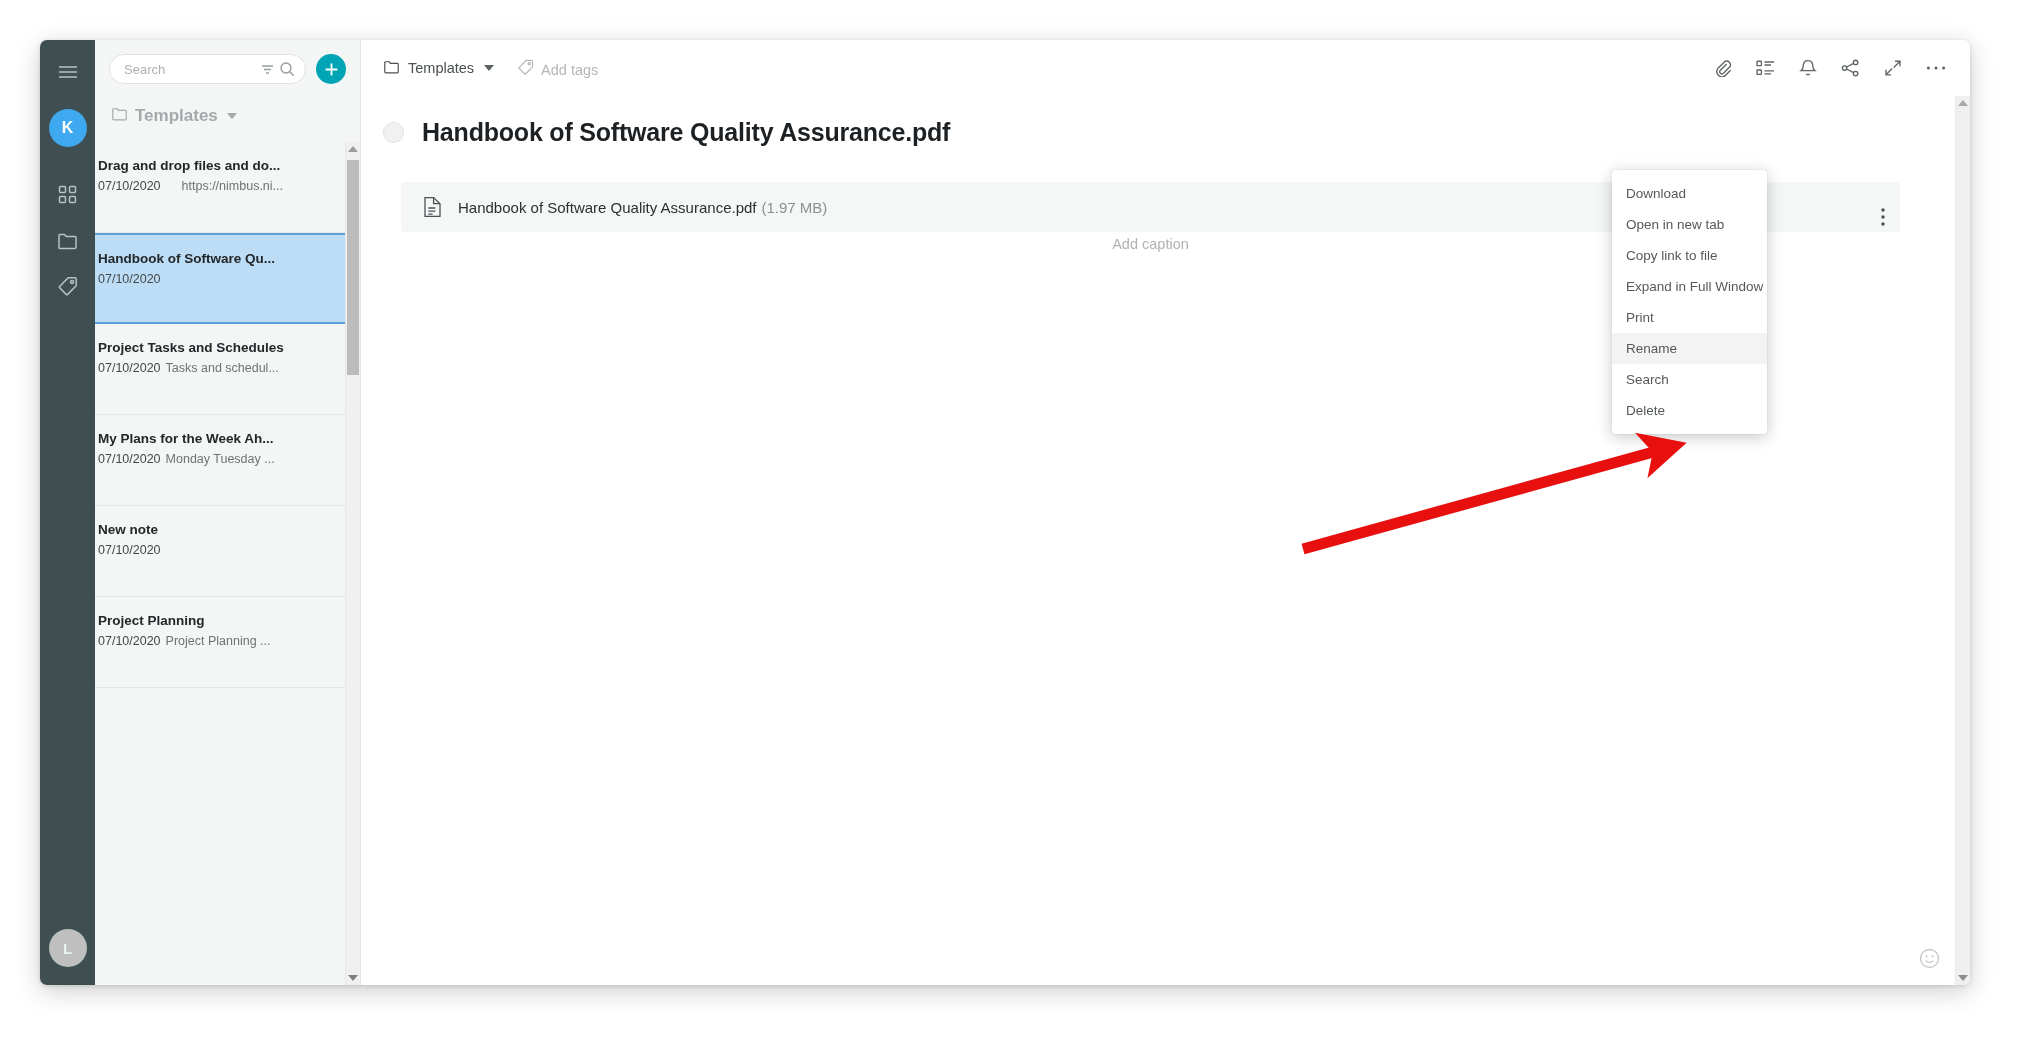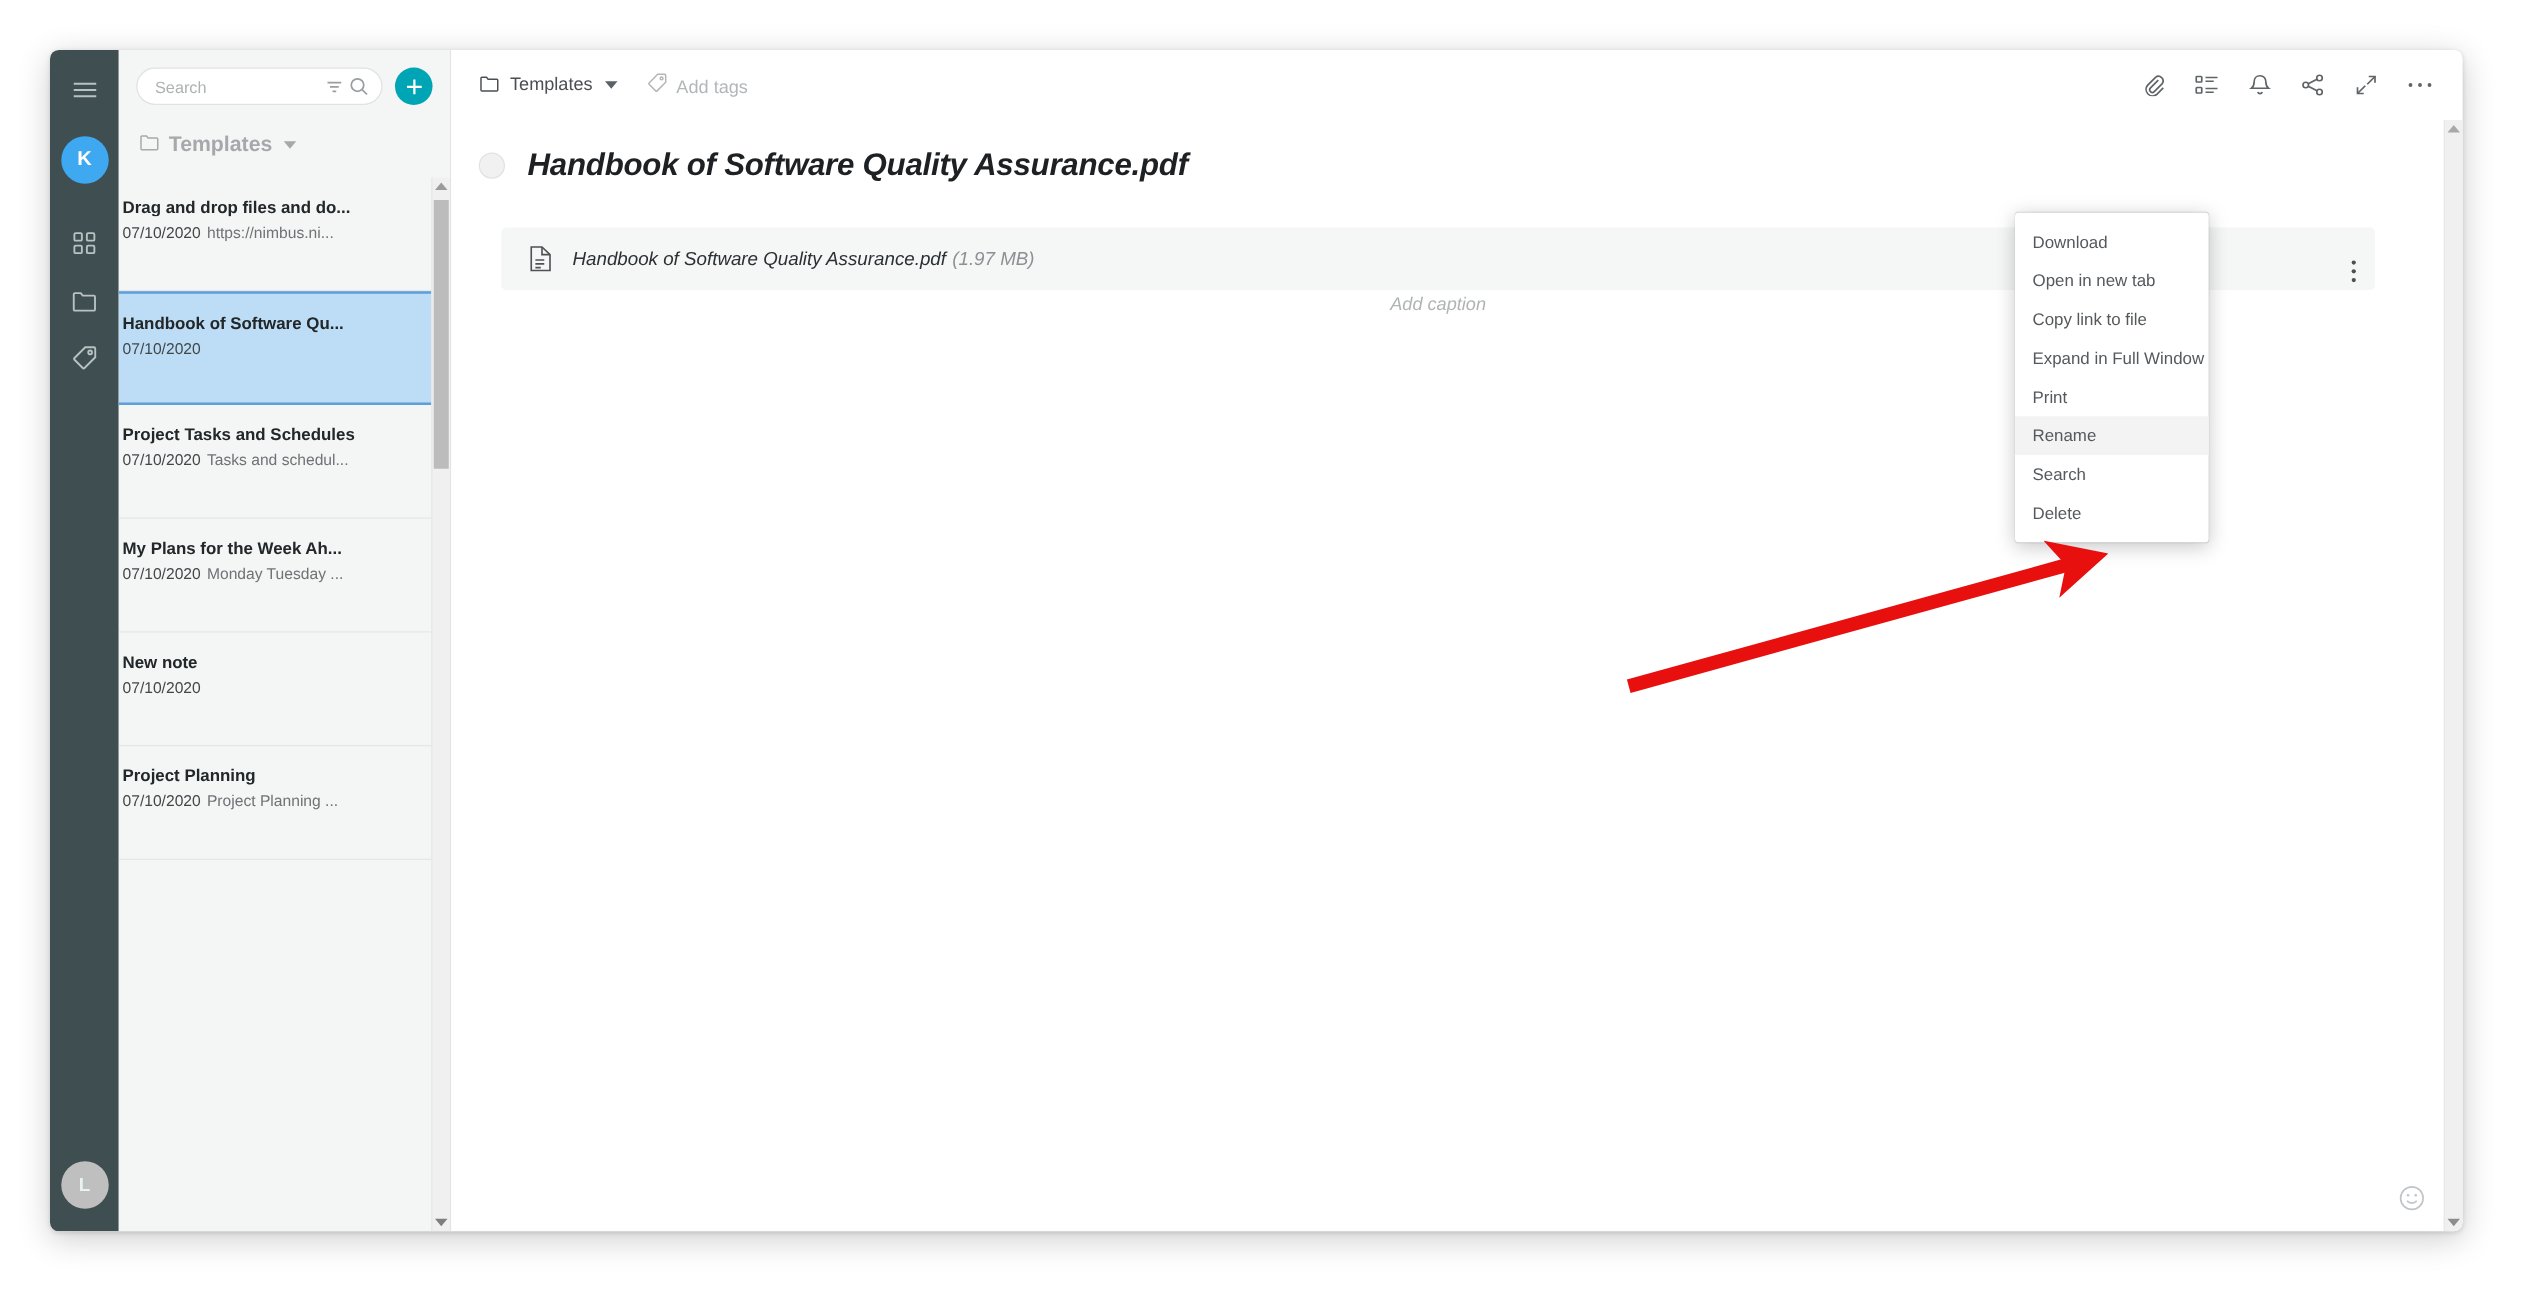--- a/index.html
+++ b/index.html
@@ -253,21 +253,20 @@
     cursor: pointer;
   }
   .toolbar-spacer { flex: 1; }
   .tb-icons { display: flex; align-items: center; gap: 24px; color: #5f6467; }
   .tb-icon { cursor: pointer; display: flex; align-items: center; }
 
   .doc-area {
     flex: 1;
     position: relative;
     overflow: hidden;
-    font-style: italic;
   }
   .doc-title-row {
     display: flex;
     align-items: center;
     gap: 18px;
     padding: 22px 0 0 22px;
   }
   .doc-bullet {
     width: 19px;
     height: 19px;
@@ -464,21 +463,21 @@
           </svg>
         </span>
         <span>Templates</span>
         <span class="caret-down"></span>
       </div>
 
       <div class="notes">
         <div id="note-list-items">
             <div class="note-item">
               <div class="note-title">Drag and drop files and do...</div>
-              <div class="note-sub"><span class="date">07/10/2020</span><span style="margin-left: 5px;">https://nimbus.ni...</span></div>
+              <div class="note-sub"><span class="date">07/10/2020</span><span style="margin-left: 21px;">https://nimbus.ni...</span></div>
             </div>
             <div class="note-item selected">
               <div class="note-title">Handbook of Software Qu...</div>
               <div class="note-sub"><span class="date">07/10/2020</span><span style="margin-left: 5px;"></span></div>
             </div>
             <div class="note-item">
               <div class="note-title">Project Tasks and Schedules</div>
               <div class="note-sub"><span class="date">07/10/2020</span><span style="margin-left: 5px;">Tasks and schedul...</span></div>
             </div>
             <div class="note-item">

